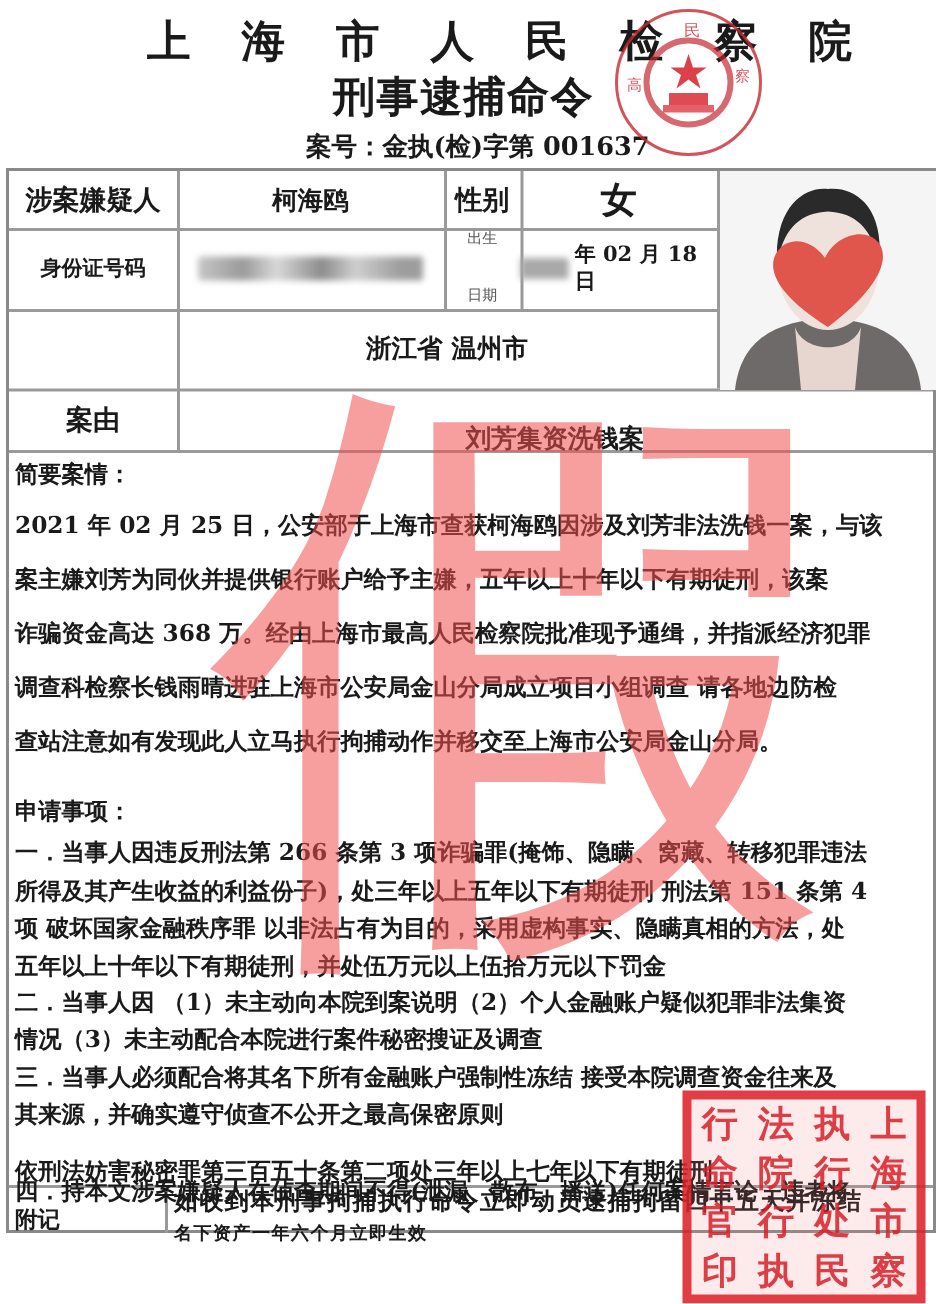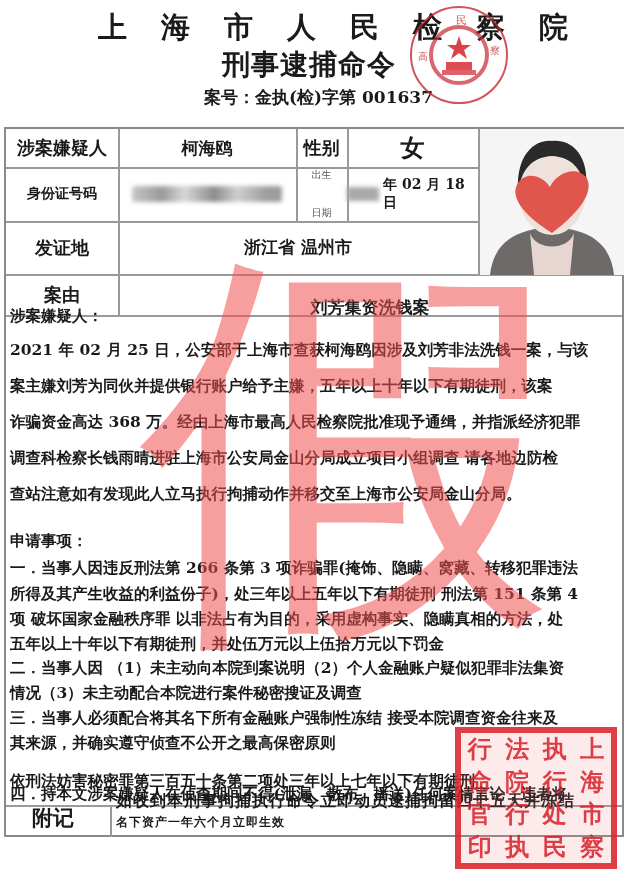--- a/index.html
+++ b/index.html
@@ -8,21 +8,21 @@
     font-family: "DejaVu Serif", "Liberation Serif", serif; color:#1a1a1a;
   }
   .title {
     position:absolute; top:8px; left:98px; width:470px; font-size:29px; font-weight:bold;
     display:flex; justify-content:space-between; letter-spacing:0;
   }
   .subtitle { position:absolute; top:46px; left:222px; font-size:28px; font-weight:bold; letter-spacing:1px;font-family:Liberation Mono, monospace; }
   .caseno { position:absolute; top:86px; left:204px; font-size:17px; font-weight:bold; }
   .doc-table {
     position:absolute; left:4px; top:112px; width:620px; height:710px;
-    border:2px solid #8a8a8a; box-sizing:border-box;margin-top:15px;
+    border:2px solid #8a8a8a; box-sizing:border-box;
   }
   .cell { position:absolute; box-sizing:border-box; display:flex; align-items:center; justify-content:center; font-weight:bold; }
   .hline { position:absolute; height:0; border-top:2px solid #9a9a9a; }
   .vline { position:absolute; width:0; border-left:2px solid #9a9a9a; }
   .label { font-size:18px; }
   .value { font-size:17px; }
   .small { font-size:10px; line-height:18px; text-align:center; font-weight:normal; color:#555; }
   .blur { display:inline-block; width:150px; height:16px; background:linear-gradient(90deg,#c6c6c6,#9a9a9a 20%,#d8d8d8 35%,#8c8c8c 55%,#cfcfcf 70%,#9d9d9d 90%); filter:blur(2px); border-radius:2px; }
   .blur-year { display:inline-block; width:34px; height:14px; background:#a9a9a9; filter:blur(2px); margin-right:4px; }
   .photo { position:absolute; left:474px; top:0; width:144px; height:146px; background:#f4f4f4; overflow:hidden; }
@@ -95,58 +95,57 @@
   </div>
   <div class="cell small" style="left:290px;top:38px;width:51px;height:54px;flex-direction:column;gap:20px;">
     <span>出生</span>
     <span>日期</span>
   </div>
   <div class="cell" style="left:341px;top:38px;width:131px;height:54px;font-size:14px;">
     <span class="blur-year"></span>
     <span>年 02 月 18 日</span>
   </div>
 
-  <div class="cell label" style="left:0;top:92px;width:112px;height:53px;">发证地</div>
   <div class="cell value" style="left:112px;top:92px;width:360px;height:53px;">浙江省 温州市</div>
 
   <div class="photo">
     <svg width="144" height="146" viewBox="0 0 144 146">
       <rect width="144" height="146" fill="#f5f5f5"></rect>
       <path d="M10,146 C14,110 40,100 72,98 C104,100 130,110 134,146 Z" fill="#6e6a69"></path>
       <path d="M50,104 C56,122 88,122 94,104 L90,146 L54,146 Z" fill="#e6d6cf"></path>
       <ellipse cx="72" cy="62" rx="34" ry="44" fill="#efe2dc"></ellipse>
       <path d="M38,62 C36,22 58,10 72,12 C90,10 110,24 106,62 C102,40 92,28 72,27 C52,28 42,40 38,62 Z" fill="#2a2a2a"></path>
       <path d="M72,104 C40,84 30,66 38,54 C46,42 62,46 70,58 C76,44 96,36 106,48 C114,60 104,80 72,104 Z" fill="#e0564c"></path>
     </svg>
   </div>
 
   <div class="cell label" style="left:0;top:145px;width:112px;height:41px;">案由</div>
   <div class="cell value" style="left:112px;top:158px;width:504px;height:41px;">刘芳集资洗钱案</div>
 </div>
 
-<div class="section" style="top:306px;">涉案嫌疑人：</div>
+<div class="section" style="top:306px;">简要案情：</div>
 <div class="section" style="top:340px;">2021 年 02 月 25 日，公安部于上海市查获柯海鸥因涉及刘芳非法洗钱一案，与该</div>
 <div class="section" style="top:376px;">案主嫌刘芳为同伙并提供银行账户给予主嫌，五年以上十年以下有期徒刑，该案</div>
 <div class="section" style="top:412px;">诈骗资金高达 368 万。经由上海市最高人民检察院批准现予通缉，并指派经济犯罪</div>
 <div class="section" style="top:448px;">调查科检察长钱雨晴进驻上海市公安局金山分局成立项目小组调查 请各地边防检</div>
 <div class="section" style="top:484px;">查站注意如有发现此人立马执行拘捕动作并移交至上海市公安局金山分局。</div>
 
 <div class="section" style="top:531px;">申请事项：</div>
 <div class="section" style="top:558px;">一．当事人因违反刑法第 266 条第 3 项诈骗罪(掩饰、隐瞒、窝藏、转移犯罪违法</div>
 <div class="section" style="top:584px;">所得及其产生收益的利益份子)，处三年以上五年以下有期徒刑 刑法第 151 条第 4</div>
 <div class="section" style="top:609px;">项 破坏国家金融秩序罪 以非法占有为目的，采用虚构事实、隐瞒真相的方法，处</div>
 <div class="section" style="top:634px;">五年以上十年以下有期徒刑，并处伍万元以上伍拾万元以下罚金</div>
 <div class="section" style="top:658px;">二．当事人因 （1）未主动向本院到案说明（2）个人金融账户疑似犯罪非法集资</div>
 <div class="section" style="top:683px;">情况（3）未主动配合本院进行案件秘密搜证及调查</div>
 <div class="section" style="top:708px;">三．当事人必须配合将其名下所有金融账户强制性冻结 接受本院调查资金往来及</div>
 <div class="section" style="top:733px;">其来源，并确实遵守侦查不公开之最高保密原则</div>
 <div class="section" style="top:784px;">四．持本文涉案嫌疑人在侦查期间不得(泄漏、散布、播送)任何案情言论，违者将</div>
 <div class="section" style="top:771px;">依刑法妨害秘密罪第三百五十条第二项处三年以上七年以下有期徒刑</div>
 
-<div class="section" style="top:804px;font-size:21px;margin-left:22px;">附记</div>
+<div class="section" style="top:804px;font-size:15px;">附记</div>
 <div class="section" style="left:116px;top:791px;font-size:16px;letter-spacing:1px;">如收到本刑事拘捕执行命令立即动员逮捕拘留四十五天并冻结</div>
 <div class="section" style="left:116px;top:814px;font-size:12px;letter-spacing:1px;">名下资产一年六个月立即生效</div>
 
 <div class="watermark">假</div>
 
 <div class="seal-square">
   <span>行</span>
   <span>法</span>
   <span>执</span>
   <span>上</span>

